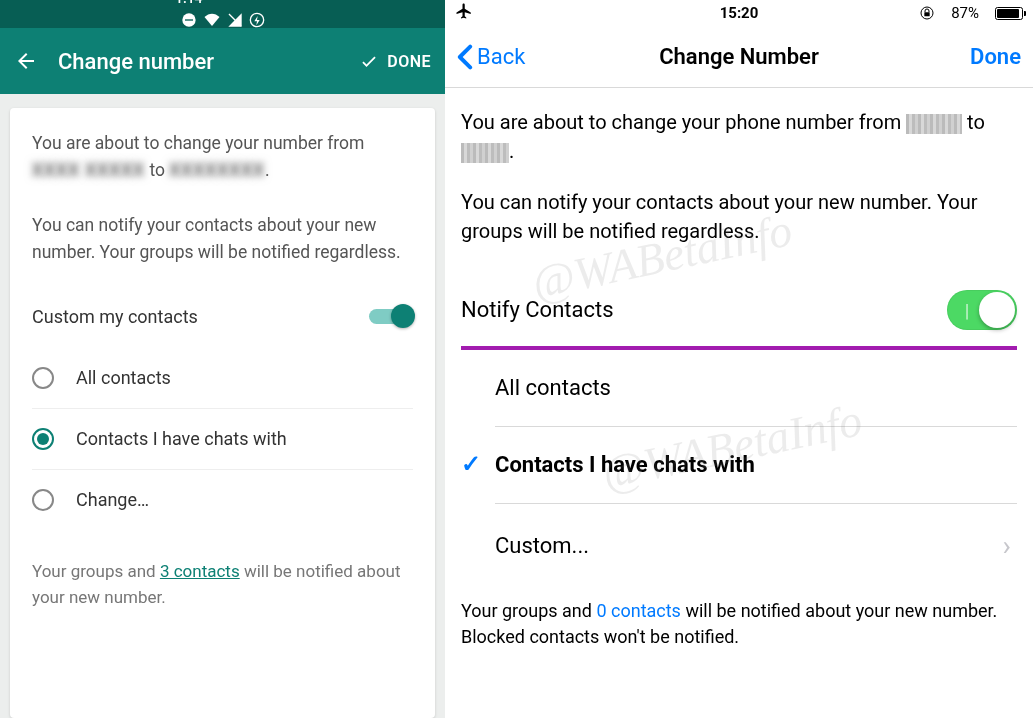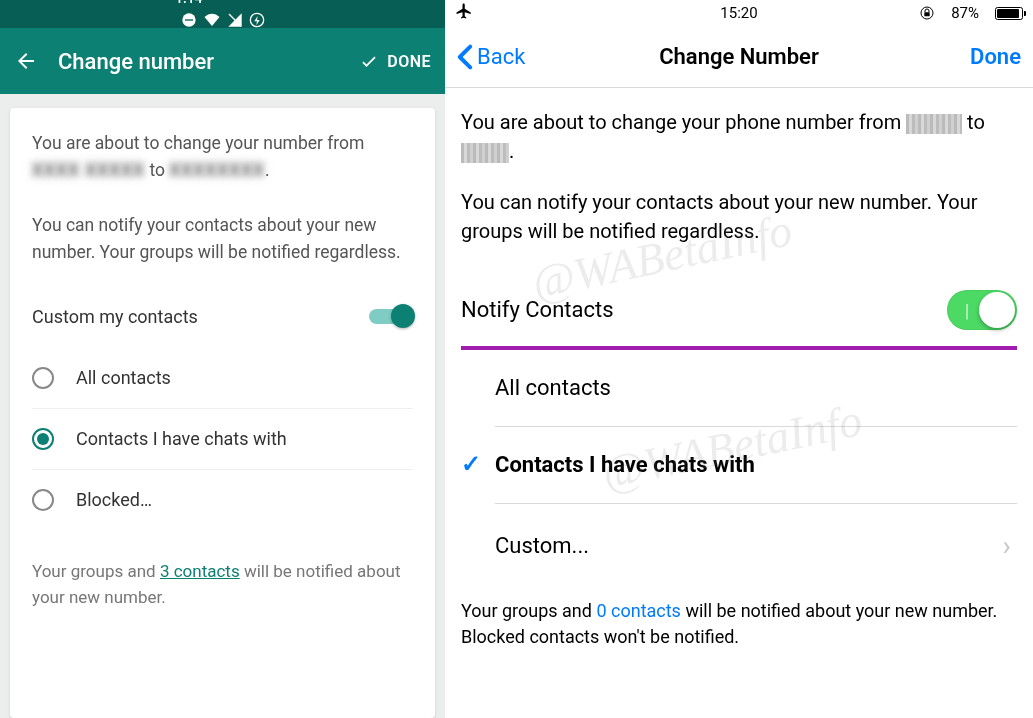--- a/index.html
+++ b/index.html
@@ -131,21 +131,21 @@
   }
   .ios .statusbar {
     height: 26px;
     display: flex;
     align-items: center;
     justify-content: space-between;
     padding: 0 10px;
     font-size: 15px;
     color: #000;
   }
-  .ios .statusbar .center { position: absolute; left: 50%; transform: translateX(-50%); font-weight: 400; }
+  .ios .statusbar .center { position: absolute; left: 50%; transform: translateX(-50%); font-weight: 700; }
   .ios .statusbar .right { display: flex; align-items: center; gap: 16px; }
   .ios .navbar {
     height: 62px;
     border-bottom: 1px solid #d9d9d9;
     display: flex;
     align-items: center;
     padding: 0 12px;
     position: relative;
   }
   .ios .navbar .back {
@@ -281,21 +281,21 @@
       <div class="opt">
         <span class="radio"></span>
         <span>All contacts</span>
       </div>
       <div class="opt selected">
         <span class="radio"></span>
         <span>Contacts I have chats with</span>
       </div>
       <div class="opt">
         <span class="radio"></span>
-        <span>Blocked…</span>
+        <span>Change…</span>
       </div>
     </div>
     <p class="footer-note">
       <span>Your groups and </span><span class="link">3 contacts</span><span> will be notified about your new number.</span>
     </p>
   </div>
 </div>
 
 <div class="ios">
   <div class="statusbar">

